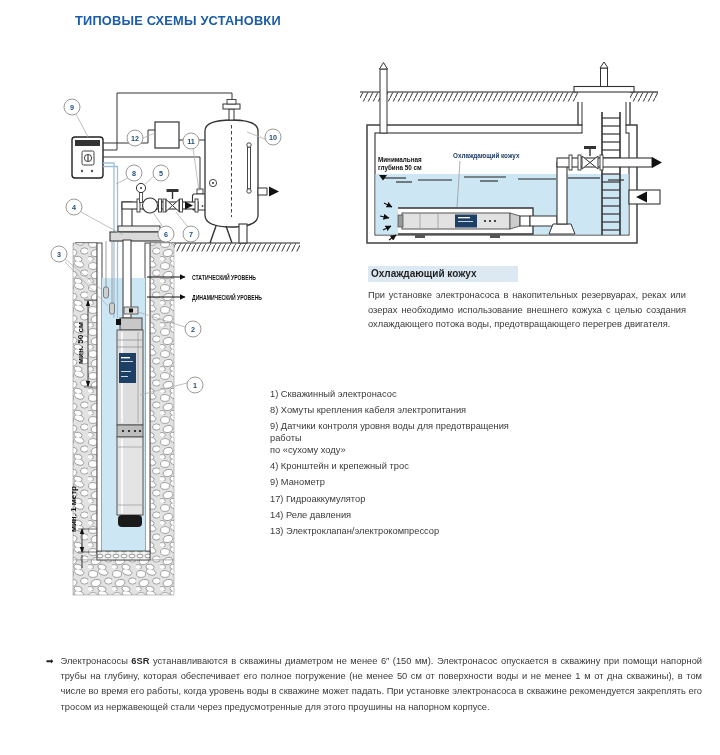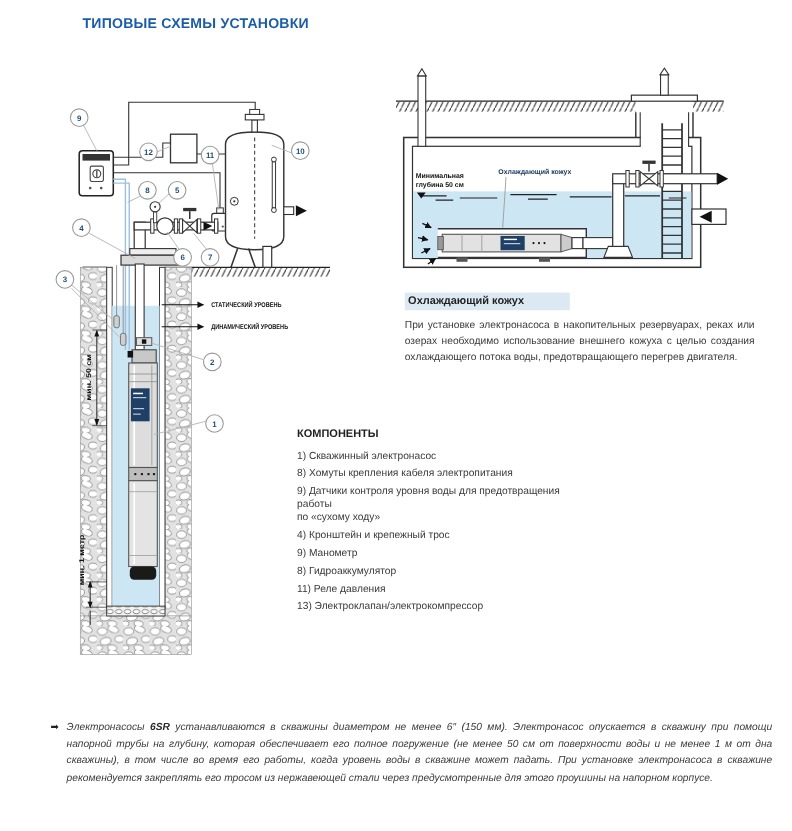--- a/index.html
+++ b/index.html
@@ -9,21 +9,21 @@
   .page-title{left:75px;top:13px;font-size:12.8px;font-weight:bold;color:#1b5ca8;letter-spacing:.2px;}
   .cool{left:368px;top:263px;width:318px;}
   .cool-h{display:inline-block;min-width:150px;box-sizing:border-box;background:#dce9f3;
           font-size:10px;font-weight:bold;color:#1f1f1f;padding:2px 6px 3px 3px;}
   .cool-b{margin:6px 0 0;font-size:9.3px;line-height:14.6px;text-align:justify;color:#3a3a3a;}
   .comp{left:270px;top:389px;width:242px;}
   .comp-h{font-size:10px;font-weight:bold;color:#1f1f1f;margin:0 0 9px;}
   .comp-list p{margin:0 0 4.4px;font-size:9.3px;line-height:11.8px;white-space:pre-line;color:#3a3a3a;}
   .footer{left:46px;top:654px;width:656px;display:flex;}
   .footer .arr{font-size:9px;color:#222;line-height:15.2px;margin-right:7px;}
-  .footer .txt{font-size:9.3px;line-height:15.2px;text-align:justify;color:#3a3a3a;font-style:italic;}
+  .footer .txt{font-size:9.3px;line-height:15.2px;text-align:justify;color:#3a3a3a;}
   .footer .txt b{color:#2b2b2b;}
   svg{display:block;}
   svg text{font-family:"Liberation Sans", sans-serif;}
   .dlbl{font-size:6.3px;font-weight:bold;fill:#111;}
   .dlbl-blue{font-size:6.3px;font-weight:bold;fill:#17365d;}
   .callout-t{font-size:7.2px;font-weight:bold;fill:#1f4e79;text-anchor:middle;}
 </style>
 </head>
 <body>
 
@@ -406,30 +406,29 @@
       <text class="dlbl-blue" x="93" y="100">Охлаждающий кожух</text>
     </g>
   </svg>
 
   <div class="abs cool">
     <div class="cool-h">Охлаждающий кожух</div>
     <p class="cool-b">При установке электронасоса в накопительных резервуарах, реках или озерах необходимо использование внешнего кожуха с целью создания охлаждающего потока воды, предотвращающего перегрев двигателя.</p>
   </div>
 
   <div class="abs comp">
-    <p class="comp-h">КОМПОНЕНТЫ</p>
     <div class="comp-list">
       <p>1) Скважинный электронасос</p>
       <p>8) Хомуты крепления кабеля электропитания</p>
       <p>9) Датчики контроля уровня воды для предотвращения работы
 по «сухому ходу»</p>
       <p>4) Кронштейн и крепежный трос</p>
       <p>9) Манометр</p>
-      <p>8) Гидроаккумулятор</p>
-      <p>11) Реле давления</p>
+      <p>17) Гидроаккумулятор</p>
+      <p>14) Реле давления</p>
       <p>13) Электроклапан/электрокомпрессор</p>
     </div>
   </div>
 
   <div class="abs footer">
     <span class="arr">➡</span>
     <div class="txt"><span>Электронасосы </span><b>6SR</b><span> устанавливаются в скважины диаметром не менее 6″ (150 мм). Электронасос опускается в скважину при помощи напорной трубы на глубину, которая обеспечивает его полное погружение (не менее 50 см от поверхности воды и не менее 1 м от дна скважины), в том числе во время его работы, когда уровень воды в скважине может падать. При установке электронасоса в скважине рекомендуется закреплять его тросом из нержавеющей стали через предусмотренные для этого проушины на напорном корпусе.</span></div>
   </div>
 
 </div>

